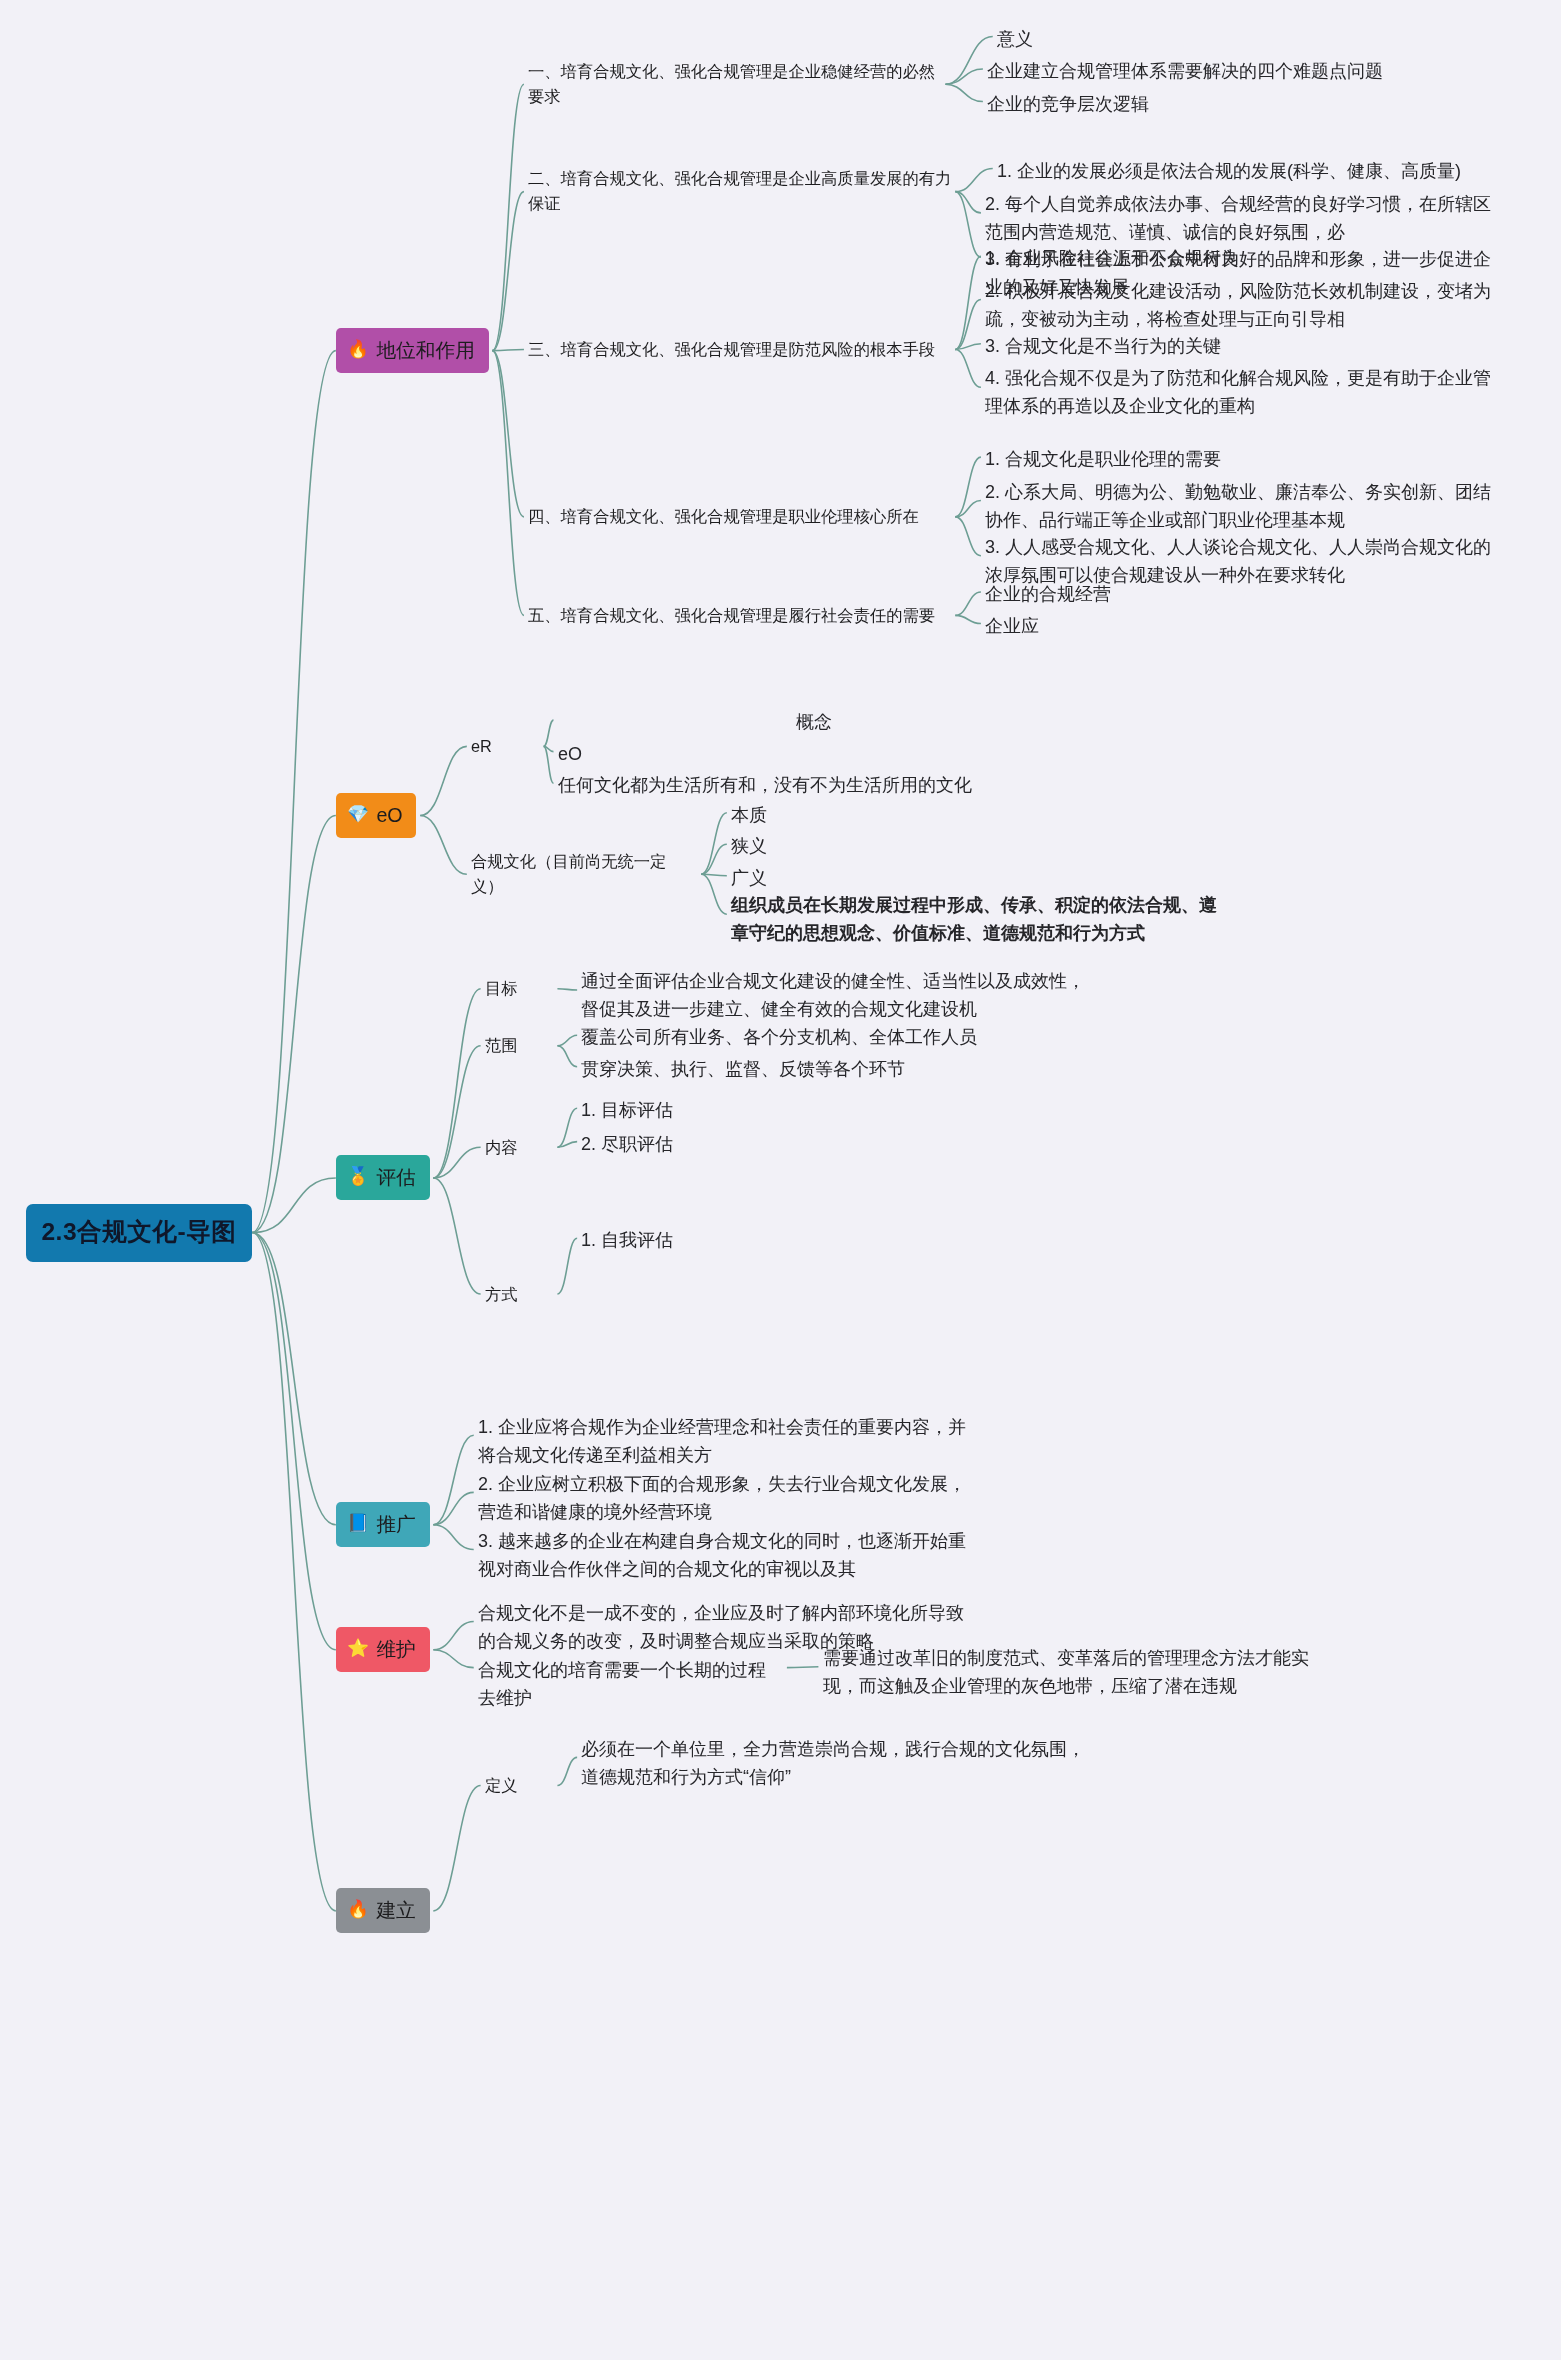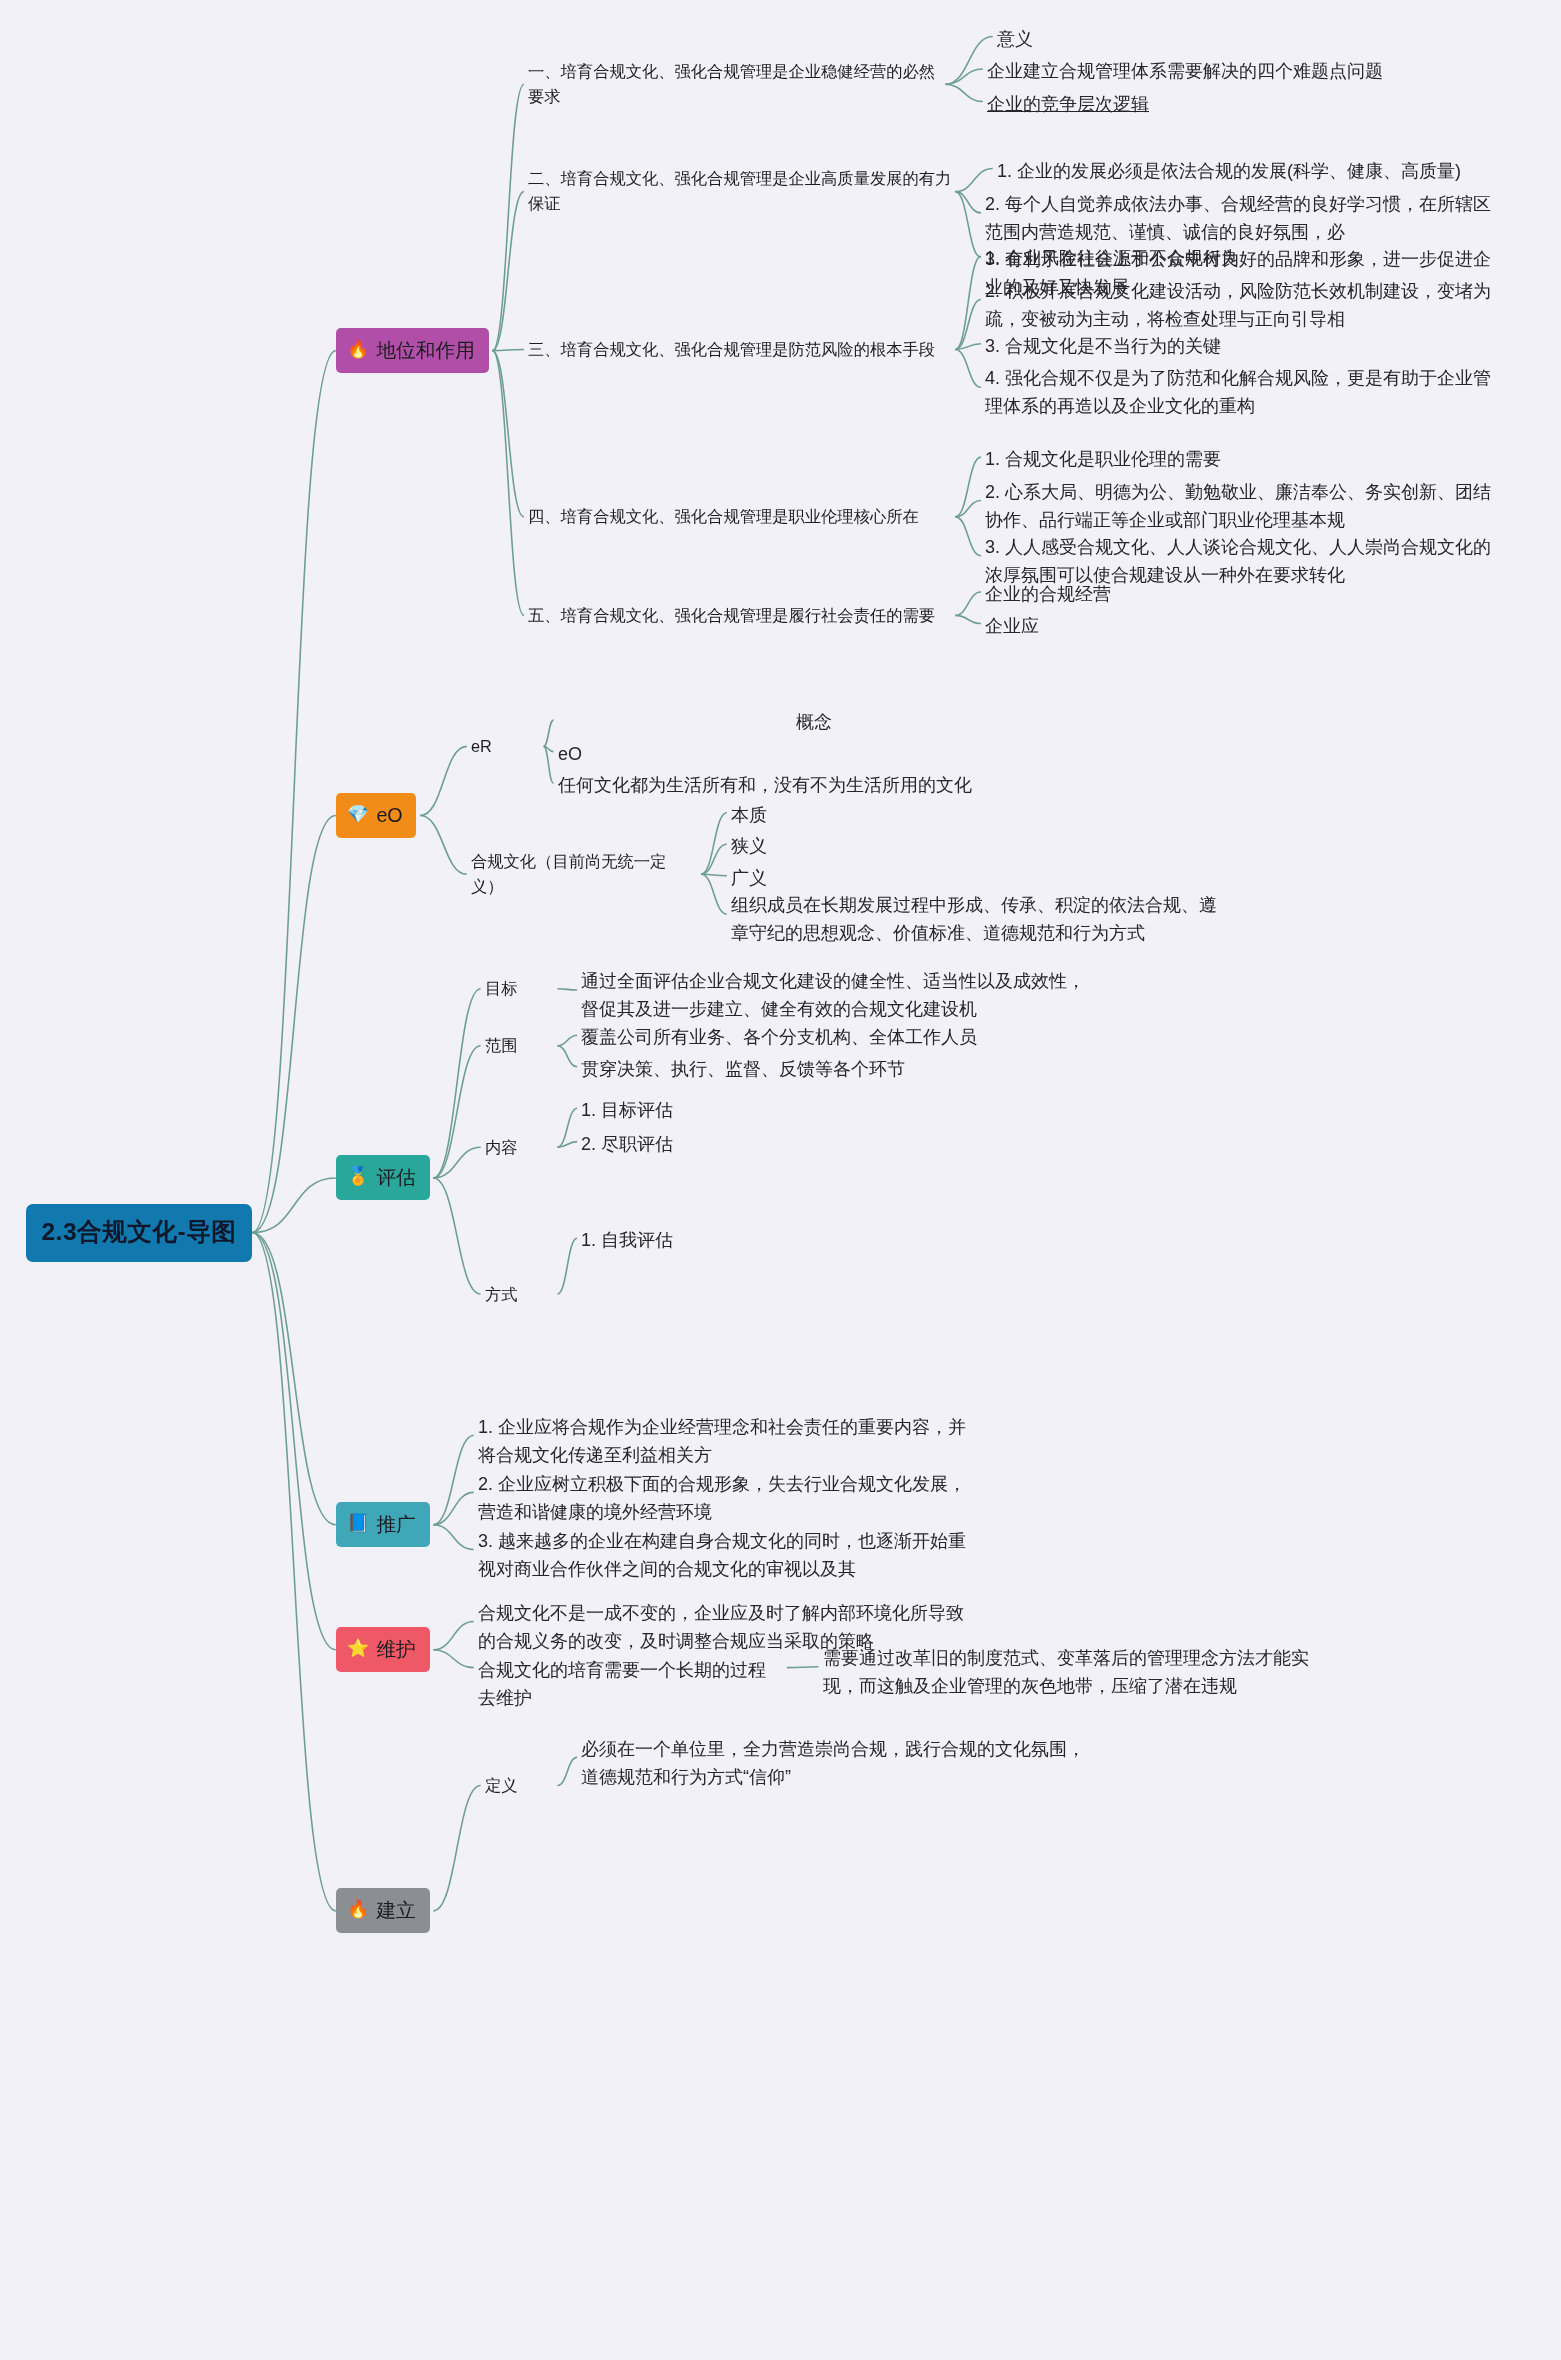--- a/index.html
+++ b/index.html
@@ -141,21 +141,21 @@
   <div class="node root" id="root-node" style="left:25.6px; top:1204px;">2.3合规文化-导图</div>
 
   <div class="node topic" id="topic-0" style="left:336px; top:328px; background:#b14fa8;">
     <span class="ic">🔥</span>
     <span>地位和作用</span>
   </div>
 
   <div class="node l2" style="left:528px; top:59px; width:414px;">一、培育合规文化、强化合规管理是企业稳健经营的必然要求</div>
   <div class="node l3" style="left:997px; top:25.6px; width:512px;">意义</div>
   <div class="node l3" style="left:987px; top:58px; width:512px;">企业建立合规管理体系需要解决的四个难题点问题</div>
-  <div class="node l3" style="left:987px; top:91px; width:512px;text-decoration:underline;">企业的竞争层次逻辑</div>
+  <div class="node l3" style="left:987px; top:91px; width:512px;">企业的竞争层次逻辑</div>
 
   <div class="node l2" style="left:528px; top:166px; width:424px;">二、培育合规文化、强化合规管理是企业高质量发展的有力保证</div>
   <div class="node l3" style="left:997px; top:158px; width:532px;">1. 企业的发展必须是依法合规的发展(科学、健康、高质量)</div>
   <div class="node l3" style="left:985px; top:191px; width:517px;">2. 每个人自觉养成依法办事、合规经营的良好学习惯，在所辖区范围内营造规范、谨慎、诚信的良好氛围，必</div>
   <div class="node l3" style="left:985px; top:246px; width:517px;">3. 有利于在社会上和公众中树良好的品牌和形象，进一步促进企业的又好又快发展</div>
 
   <div class="node l2" style="left:528px; top:337px; width:424px;">三、培育合规文化、强化合规管理是防范风险的根本手段</div>
   <div class="node l3" style="left:985px; top:245px; width:532px;">1. 企业风险往往源于不合规行为</div>
   <div class="node l3" style="left:985px; top:278px; width:517px;">2. 积极开展合规文化建设活动，风险防范长效机制建设，变堵为疏，变被动为主动，将检查处理与正向引导相</div>
   <div class="node l3" style="left:985px; top:333px; width:532px;">3. 合规文化是不当行为的关键</div>
@@ -177,21 +177,21 @@
 
   <div class="node l2" style="left:471px; top:734px; width:69px;">eR</div>
   <div class="node l3" style="left:558px; top:709px; width:512px;text-align:center;">概念</div>
   <div class="node l3" style="left:558px; top:741px; width:512px;">eO</div>
   <div class="node l3" style="left:558px; top:772px; width:512px;">任何文化都为生活所有和，没有不为生活所用的文化</div>
 
   <div class="node l2" style="left:471px; top:849px; width:227px;">合规文化（目前尚无统一定义）</div>
   <div class="node l3" style="left:731px; top:802px; width:512px;">本质</div>
   <div class="node l3" style="left:731px; top:833px; width:512px;">狭义</div>
   <div class="node l3" style="left:731px; top:865px; width:512px;">广义</div>
-  <div class="node l3" style="left:731px; top:892px; width:502px;">组织成员在长期发展过程中形成、传承、积淀的依法合规、遵章守纪的思想观念、价值标准、道德规范和行为方式</div>
+  <div class="node l3" style="left:731px; top:892px; width:502px;font-weight:bold;">组织成员在长期发展过程中形成、传承、积淀的依法合规、遵章守纪的思想观念、价值标准、道德规范和行为方式</div>
 
   <div class="node topic" id="topic-2" style="left:336px; top:1155px; background:#2aa79b;">
     <span class="ic">🏅</span>
     <span>评估</span>
   </div>
 
   <div class="node l2" style="left:485px; top:976px; width:69px;">目标</div>
   <div class="node l3" style="left:581px; top:968px; width:512px;">通过全面评估企业合规文化建设的健全性、适当性以及成效性，督促其及进一步建立、健全有效的合规文化建设机</div>
 
   <div class="node l2" style="left:485px; top:1033px; width:69px;">范围</div>

